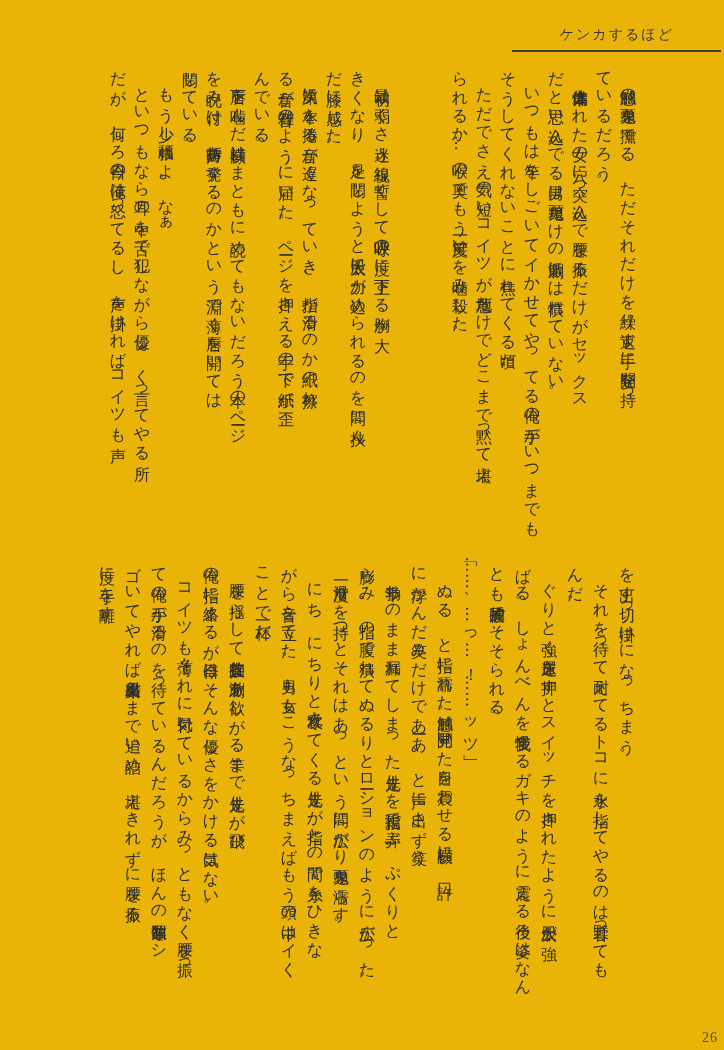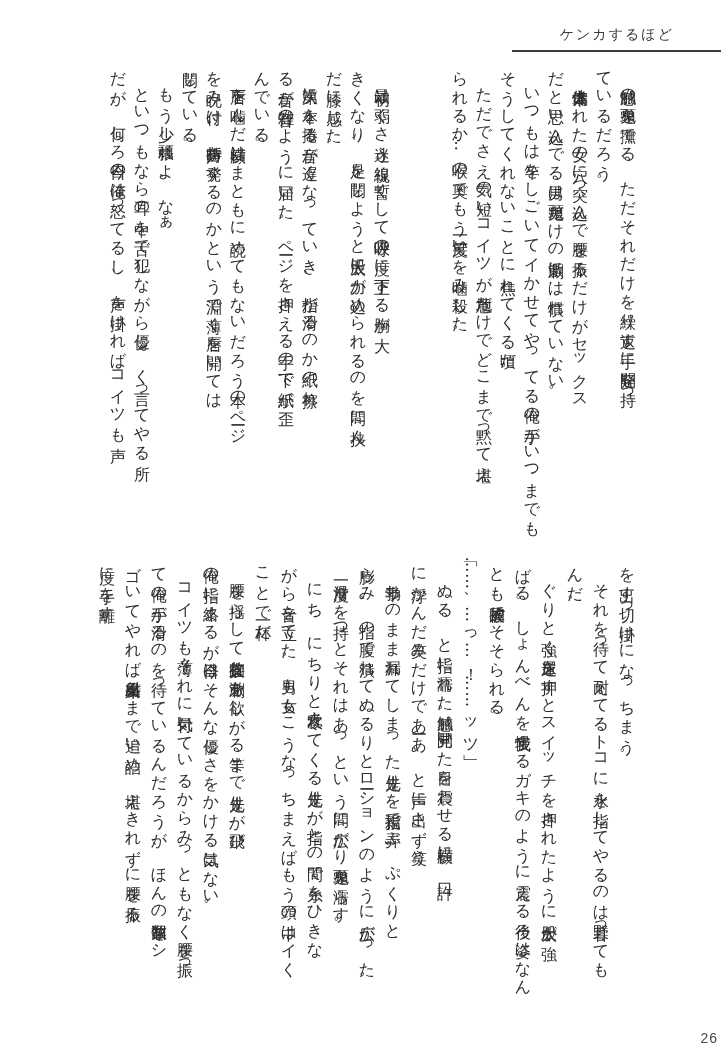--- a/index.html
+++ b/index.html
@@ -1,20 +1,20 @@
 <!DOCTYPE html>
 <html><head>
 <meta charset="utf-8">
 <style>
   html,body{margin:0;padding:0;background:#e8e8e6;}
   .page{
     position:relative;
     width:724px;height:1050px;
     margin:0 auto;
-    background:#ffffff;
+    background:#eab308;
     overflow:hidden;
     font-family:"DejaVu Serif", serif;
     color:#303030;
   }
   
   .header-title{
     position:absolute;
     top:26px;right:50px;
     font-size:14px;
     letter-spacing:2px;
@@ -49,21 +49,21 @@
   #bottom-block{top:556px;}
   #bottom-block p{line-height:26px;}
   
   #top-block p.group-gap{margin-block-start:54px;}
   
   .page-num{
     position:absolute;
     bottom:4px;right:6px;
     font-size:14px;
     color:#4a4a4a;
-    font-family:Liberation Sans, sans-serif;
+    font-family:Liberation Serif, serif;
     letter-spacing:1px;
   }
 </style>
 </head>
 <body>
 
 <div class="page">
 
   <span class="header-title">ケンカするほど</span>
   <div class="header-rule"></div>

